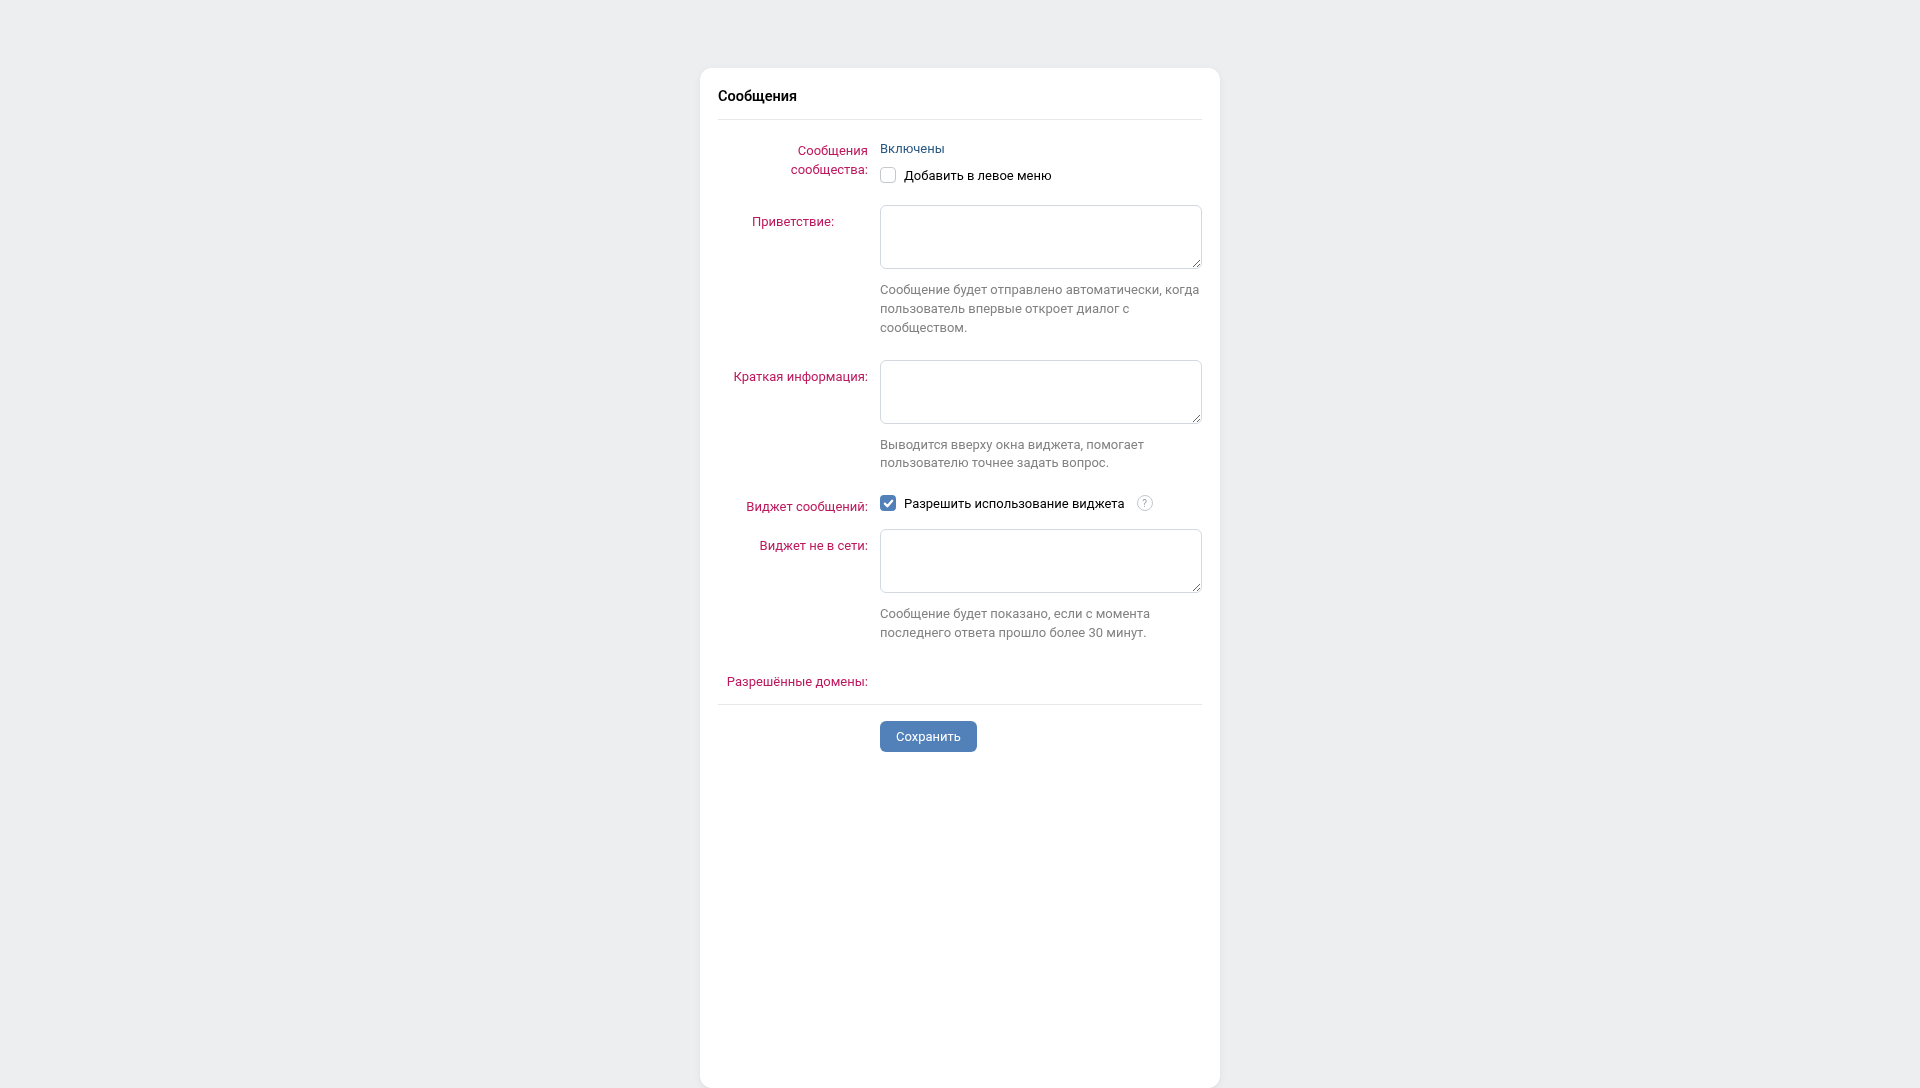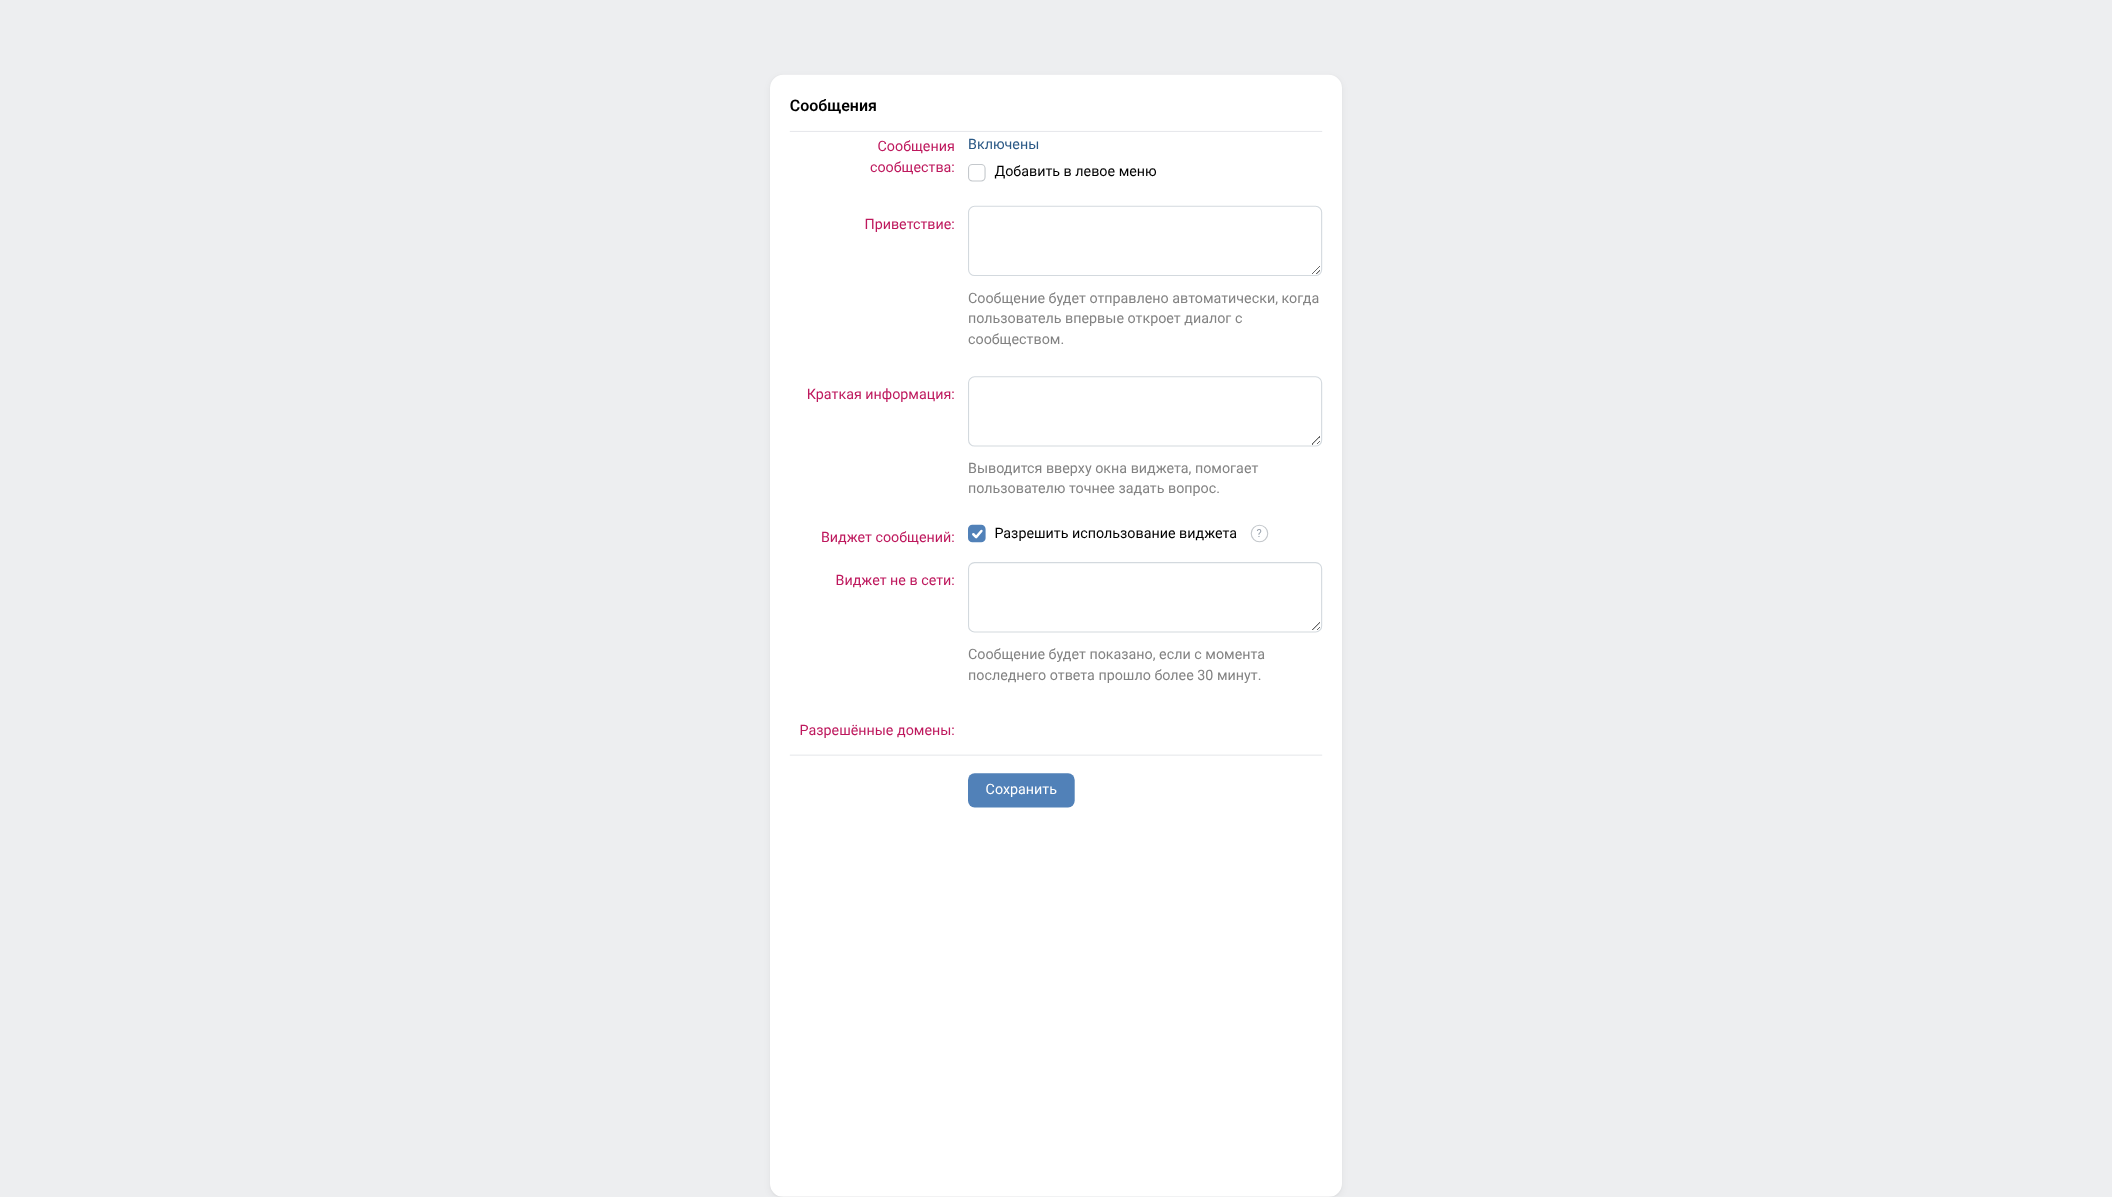--- a/index.html
+++ b/index.html
@@ -18,20 +18,21 @@
     .card {
       background: #fff;
       width: 520px;
       border-radius: 12px;
       box-shadow: 0 2px 8px rgba(0,0,0,0.05), 0 1px 2px rgba(0,0,0,0.04);
       padding: 0 18px 18px 18px;
     }
     .card-header {
       padding: 20px 0 14px 0;
       border-bottom: 1px solid #e7e8ec;
+      margin-bottom: 18px;
     }
     .card-title {
       font-size: 14.5px;
       font-weight: 600;
       color: #000;
     }
     .form-row {
       display: flex;
       align-items: flex-start;
       margin-bottom: 8px;
@@ -53,21 +54,21 @@
     }
     .value-link {
       font-size: 13px;
       color: #2a5885;
       cursor: pointer;
       display: inline-block;
       padding-top: 1px;
     }
     .checkbox-row {
       display: flex;
-      align-items: flex-start;
+      align-items: center;
       gap: 8px;
       margin-top: 10px;
     }
     .checkbox-unchecked {
       width: 16px;
       height: 16px;
       border: 1px solid #c4c8cc;
       border-radius: 4px;
       background: #fff;
       cursor: pointer;
@@ -184,21 +185,21 @@
     <div class="form-value-col">
       <span class="value-link">Включены</span>
       <div class="checkbox-row">
         <div class="checkbox-unchecked"></div>
         <span class="checkbox-label">Добавить в левое меню</span>
       </div>
     </div>
   </div>
 
   <div class="form-row section-gap">
-    <div class="form-label-col" style="padding-top:6px;">
+    <div class="form-label-col" style="padding-top:6px;text-align:center;">
       <span class="form-label">Приветствие:</span>
     </div>
     <div class="form-value-col">
       <textarea class="textarea" style=""></textarea>
       <div class="helper-text">Сообщение будет отправлено автоматически, когда пользователь впервые откроет диалог с сообществом.</div>
     </div>
   </div>
 
   <div class="form-row section-gap">
     <div class="form-label-col" style="padding-top:6px;">

